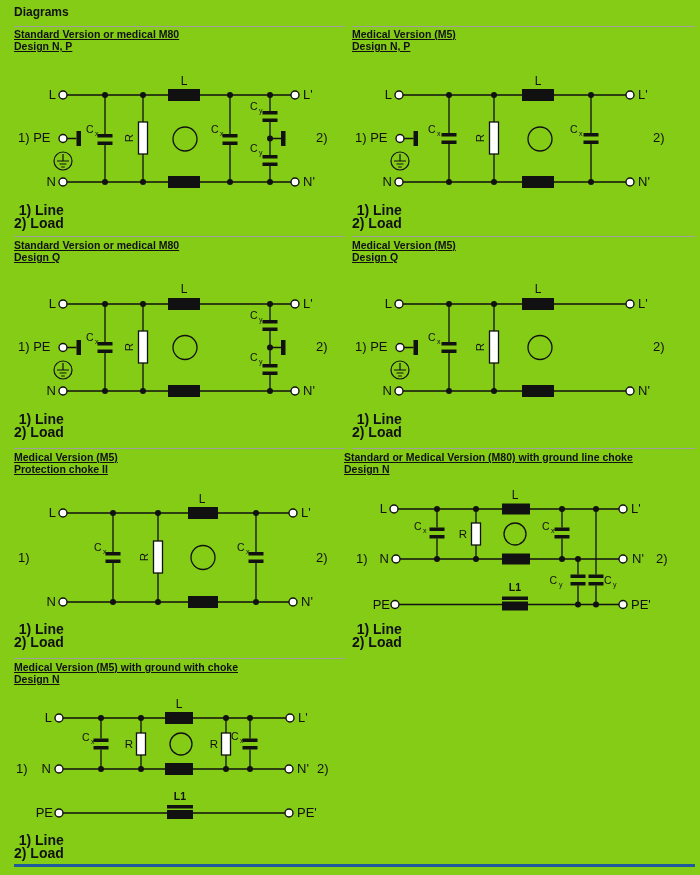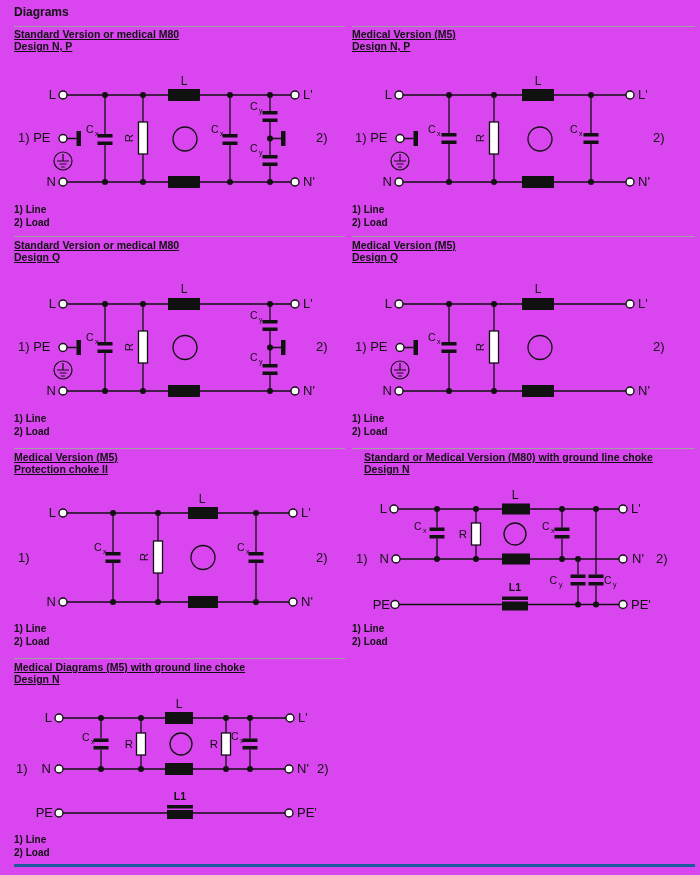--- a/index.html
+++ b/index.html
@@ -1,20 +1,20 @@
 <!DOCTYPE html>
 <html><head>
 <meta charset="utf-8">
 <style>
   html,body{margin:0;padding:0;background:#fff;}
-  #page{position:relative;width:700px;height:875px;background:#d946ef;font-family:"Liberation Sans",sans-serif;color:#111;overflow:hidden;}
+  #page{position:relative;width:700px;height:875px;background:#84cc16;font-family:"Liberation Sans",sans-serif;color:#111;overflow:hidden;}
   .hdr{position:absolute;left:14px;top:5px;font-size:12px;font-weight:bold;color:#111;}
   .rule{position:absolute;height:1px;background:#a0a0a0;}
   .sec-title{position:absolute;font-size:10.5px;font-weight:bold;line-height:12px;color:#111;white-space:nowrap;text-decoration:underline;}
-  .notes{position:absolute;font-size:10px;font-weight:bold;line-height:12.5px;color:#111;}
+  .notes{position:absolute;font-size:14px;font-weight:bold;line-height:12.5px;color:#111;text-align:right;}
   .accent-rule{position:absolute;left:14px;width:681px;height:2.5px;background:#1e5b9d;}
   svg.circuit{position:absolute;left:0;top:0;width:700px;height:875px;overflow:visible;}
   .w{stroke:#111;stroke-width:1.3;fill:none;}
   .blk{fill:#111;stroke:none;}
   .term{fill:#fff;stroke:#111;stroke-width:1.4;}
   .dot{fill:#111;stroke:none;}
   .box{fill:#fff;stroke:#111;stroke-width:1.3;}
   .ring{fill:none;stroke:#111;stroke-width:1.3;}
   .earth{fill:none;stroke:#111;stroke-width:1.2;}
   text{fill:#111;}
@@ -89,38 +89,38 @@
     <div>2) Load</div>
   </div>
 
   <div class="rule" style="left:14px;top:448px;width:331px"></div>
   <div class="rule" style="left:352px;top:448px;width:343px"></div>
 
   <div class="sec-title" style="left:14px;top:451px">
     <div>Medical Version (M5)</div>
     <div>Protection choke II</div>
   </div>
-  <div class="sec-title" style="left:364px;top:451px">
+  <div class="sec-title" style="left:344px;top:451px">
     <div>Standard or Medical Version (M80) with ground line choke</div>
     <div>Design N</div>
   </div>
 
   <div class="notes" style="left:14px;top:623px">
     <div>1) Line</div>
     <div>2) Load</div>
   </div>
   <div class="notes" style="left:352px;top:623px">
     <div>1) Line</div>
     <div>2) Load</div>
   </div>
 
   <div class="rule" style="left:14px;top:658px;width:331px"></div>
 
   <div class="sec-title" style="left:14px;top:661px">
-    <div>Medical Diagrams (M5) with ground line choke</div>
+    <div>Medical Version (M5) with ground with choke</div>
     <div>Design N</div>
   </div>
 
   <div class="notes" style="left:14px;top:834px">
     <div>1) Line</div>
     <div>2) Load</div>
   </div>
 
   <div class="accent-rule" style="top:864px"></div>
 

